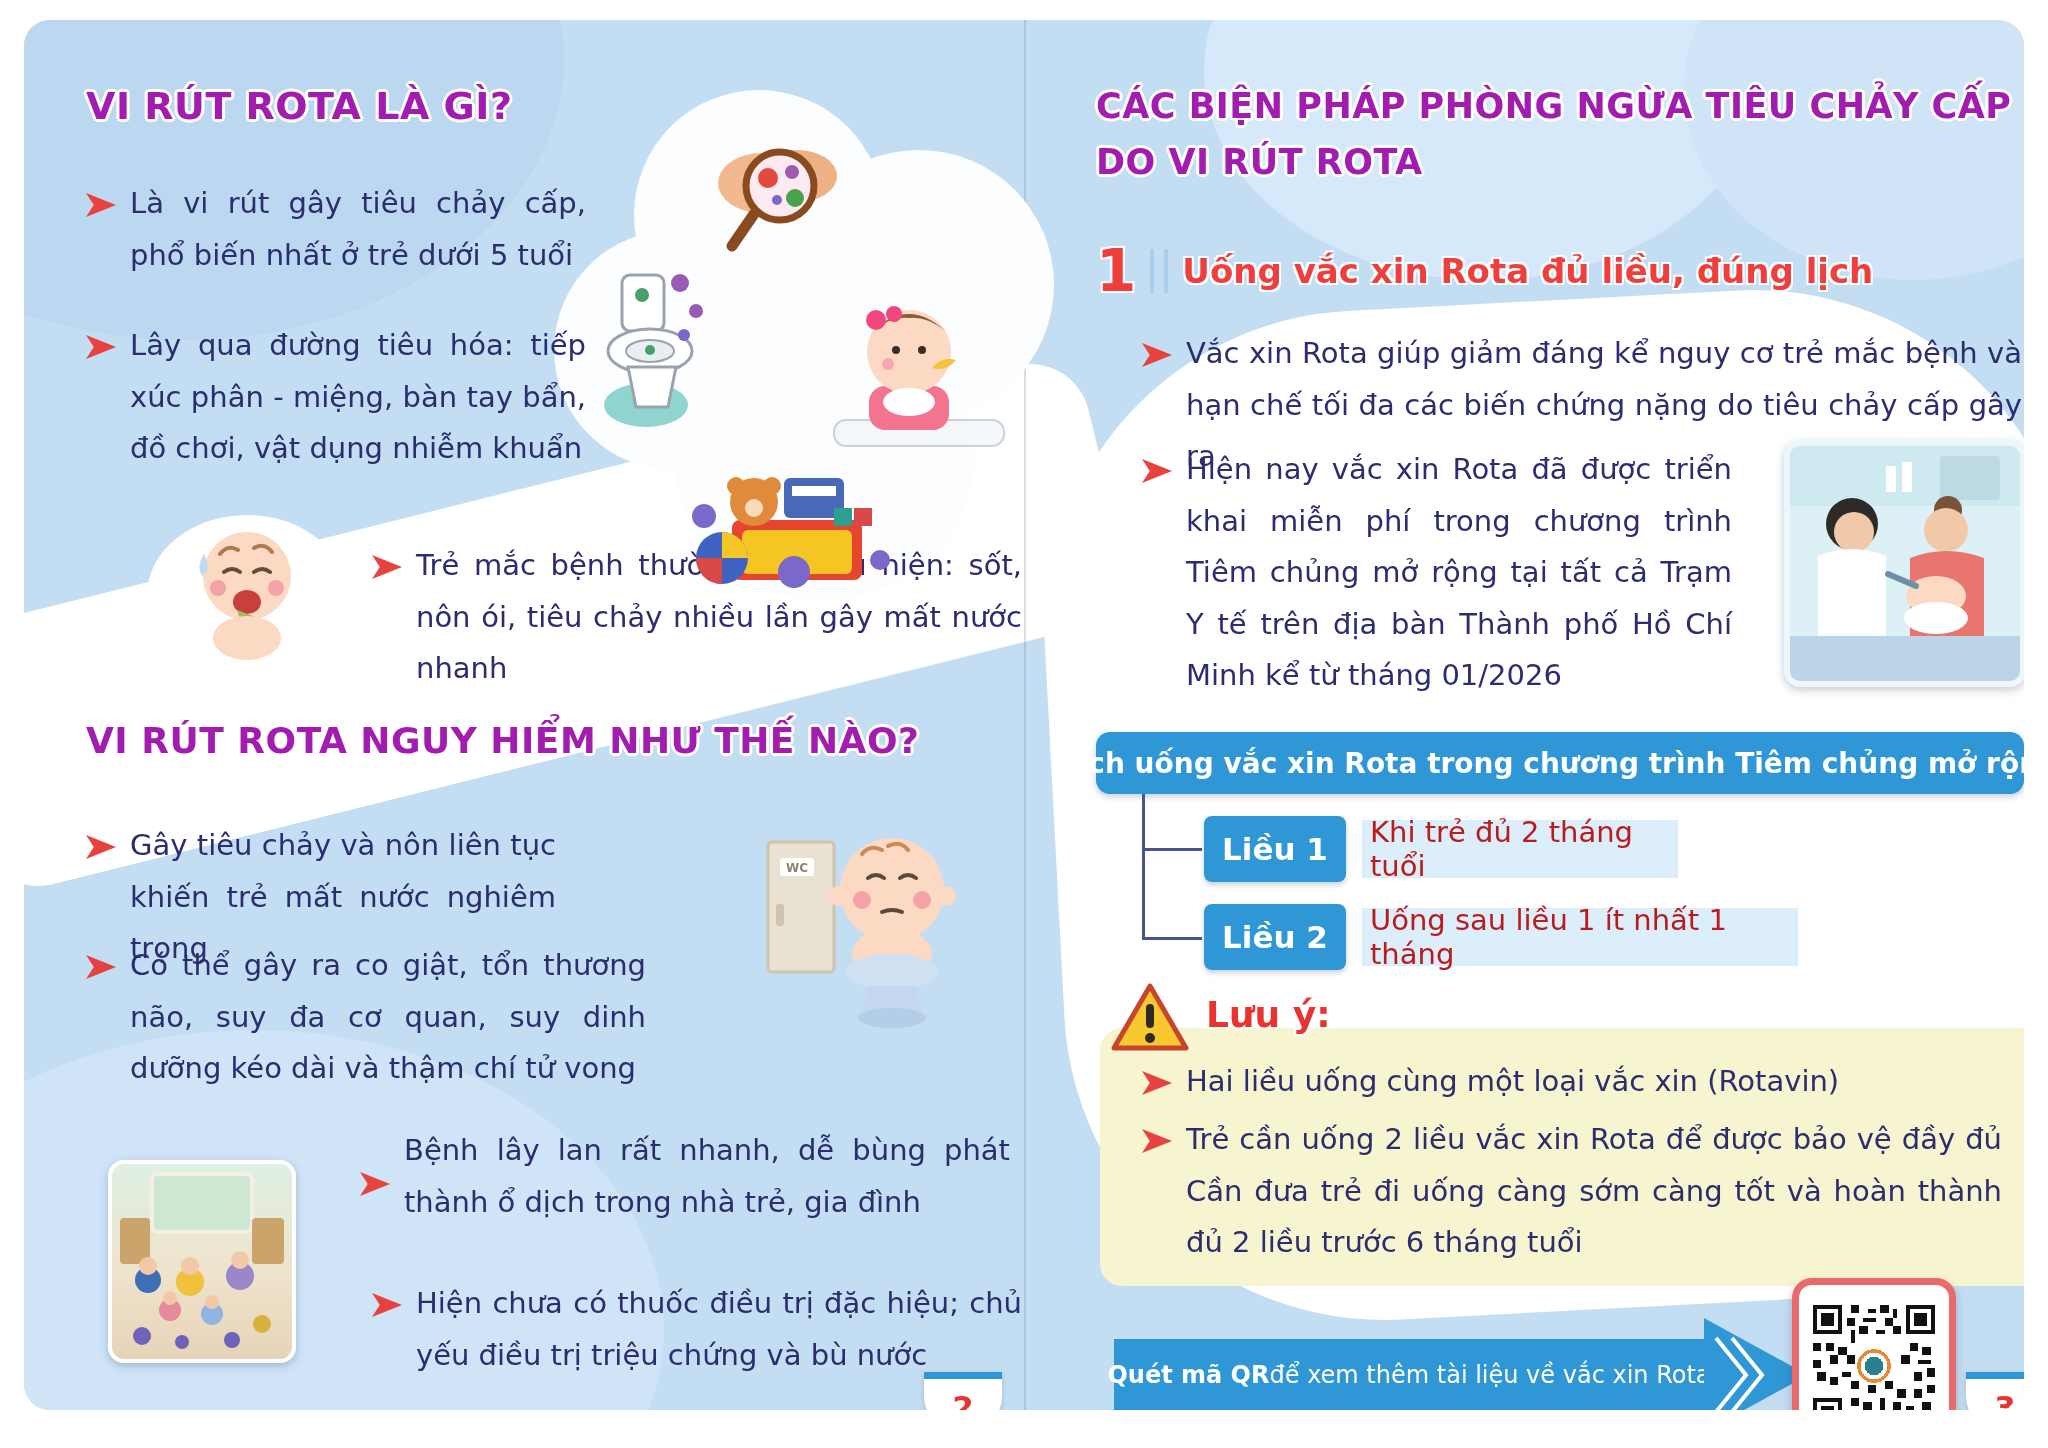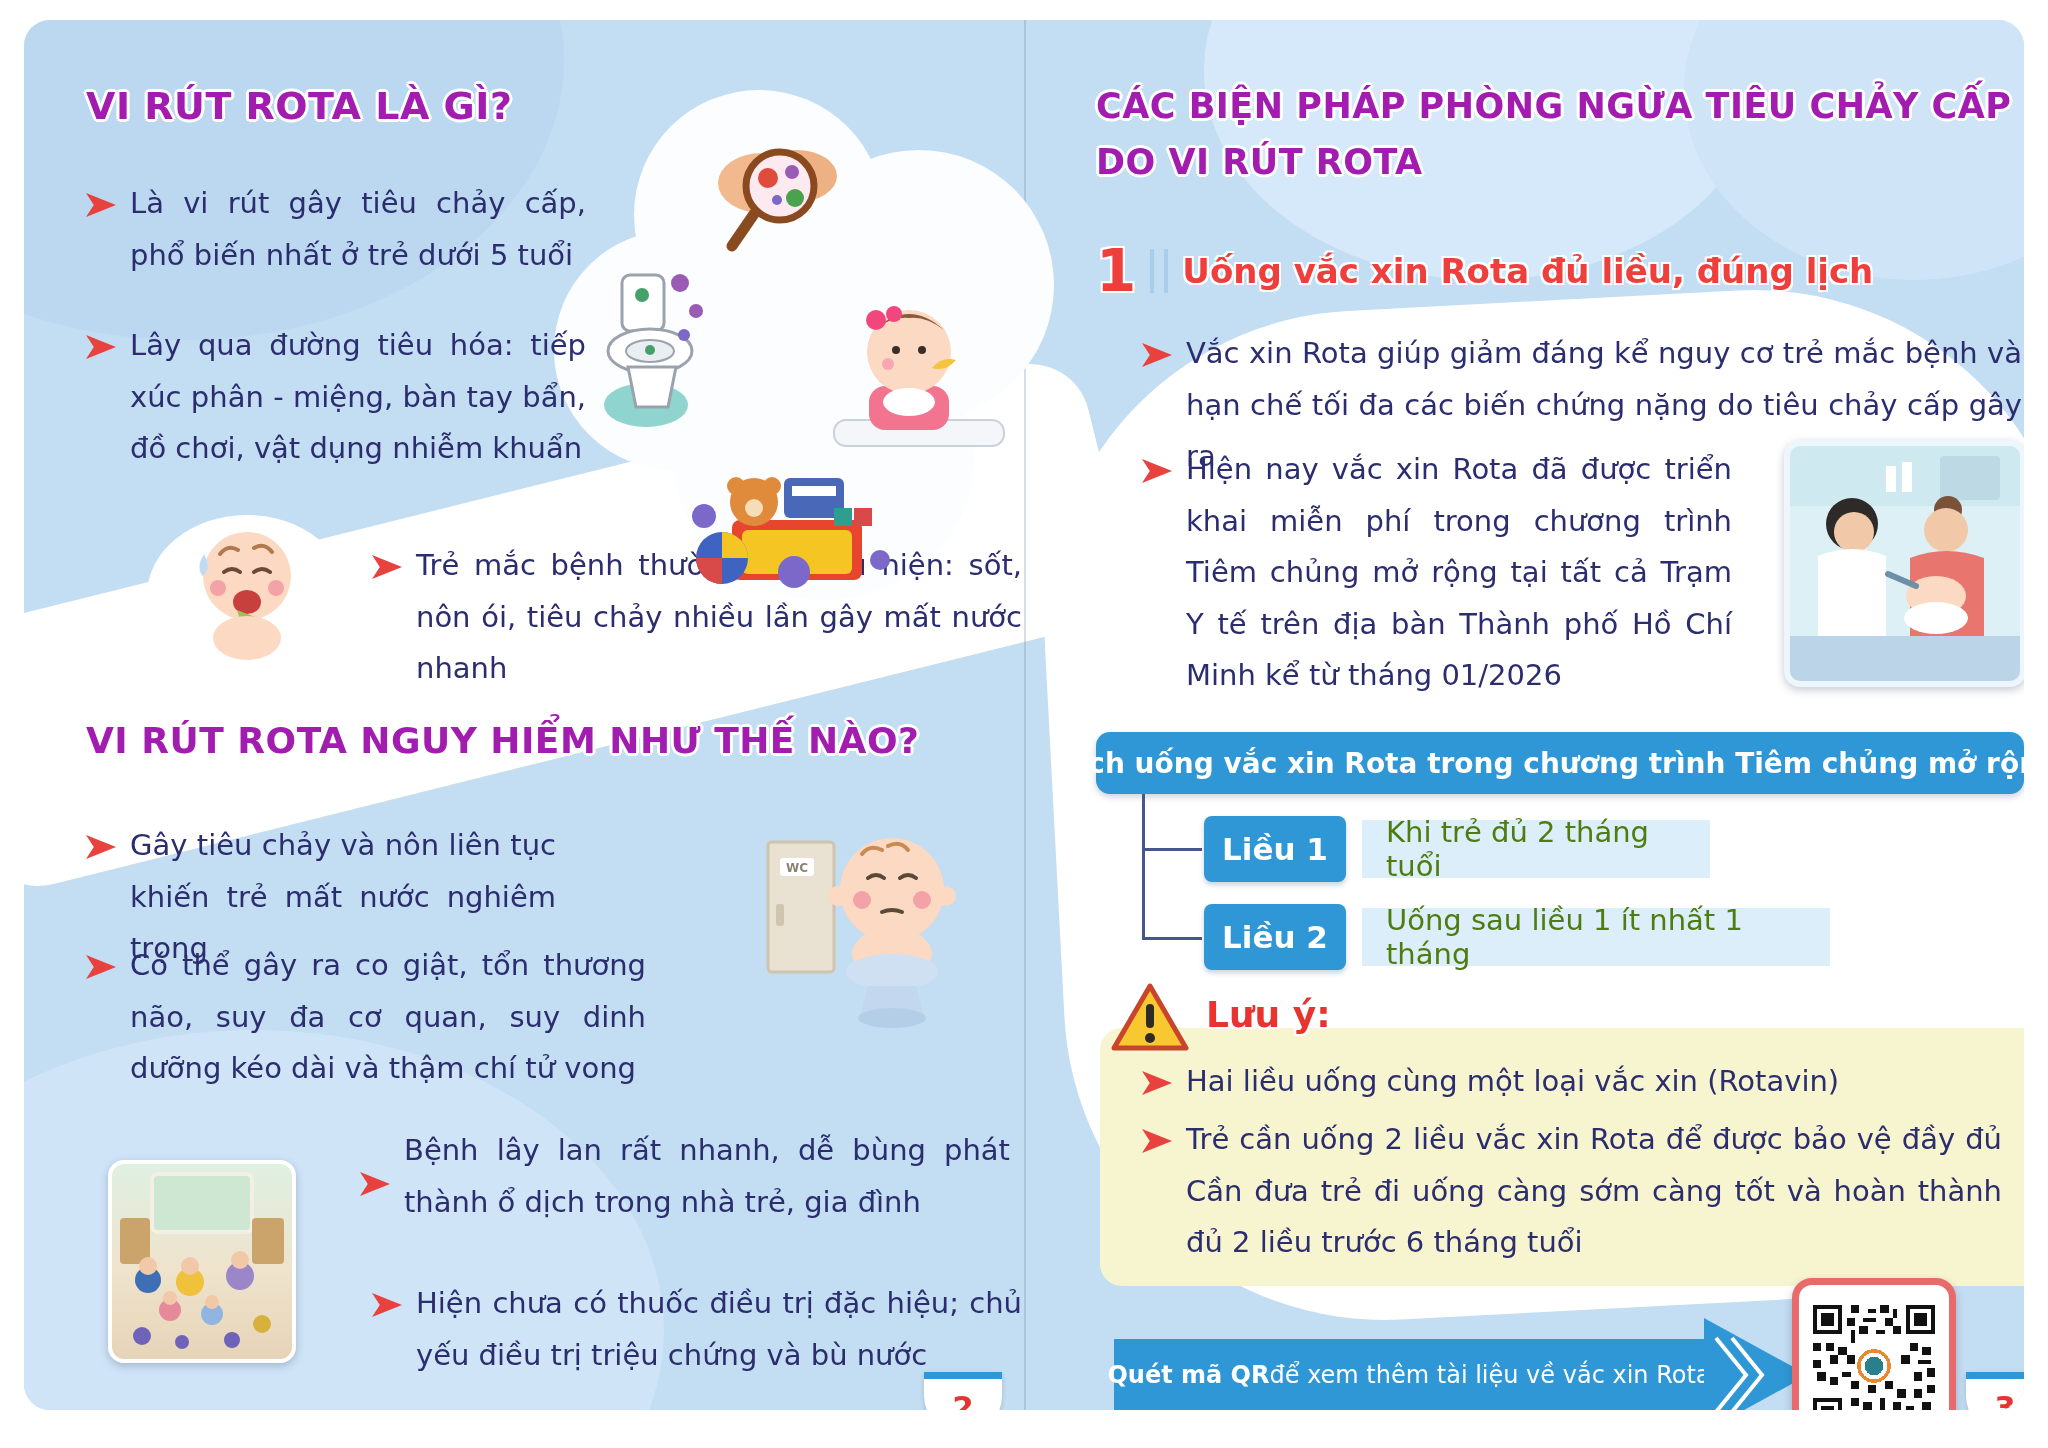--- a/index.html
+++ b/index.html
@@ -36,22 +36,22 @@
   .step-title{color:#ee3f3c;font-weight:bold;font-size:34px;
               text-shadow:2px 2px 0 #fff,-2px -2px 0 #fff,2px -2px 0 #fff,-2px 2px 0 #fff;}
   .sched-header{position:absolute;left:1072px;top:712px;width:928px;height:62px;background:#2f97d5;
                 border-radius:14px;color:#fff;font-weight:bold;font-size:28px;display:flex;
                 align-items:center;justify-content:center;white-space:nowrap;
                 box-shadow:0 3px 6px rgba(40,80,120,.25);}
   .conn{position:absolute;background:#47568c;}
   .dose-box{position:absolute;width:142px;height:66px;background:#2f97d5;border-radius:8px;color:#fff;
             font-weight:bold;font-size:31px;display:flex;align-items:center;justify-content:center;
             box-shadow:0 3px 5px rgba(40,80,120,.25);}
-  .dose-detail{position:absolute;height:58px;background:#ddeefb;color:#4d7c0f;font-size:29px;
-               display:flex;align-items:center;padding:0 24px;}
+  .dose-detail{position:absolute;height:58px;background:#ddeefb;color:#b91c1c;font-size:29px;
+               display:flex;align-items:center;padding:0 8px;}
   .note-box{position:absolute;left:1076px;top:1008px;width:946px;height:258px;background:#f7f5cf;
             border-radius:22px;}
   .note-title{position:absolute;color:#e8332f;font-weight:bold;font-size:36px;
               text-shadow:2px 2px 0 #fff,-2px -2px 0 #fff,2px -2px 0 #fff,-2px 2px 0 #fff;}
   .banner{position:absolute;left:1090px;top:1298px;width:700px;height:114px;}
   .banner-body{position:absolute;left:0;top:21px;width:590px;height:72px;background:#2f97d5;
                display:flex;align-items:center;justify-content:center;color:#fff;font-size:24px;
                white-space:nowrap;}
   .banner-head{position:absolute;left:590px;top:0;width:104px;height:114px;background:#2f97d5;
                clip-path:polygon(0 0,100% 50%,0 100%);}

